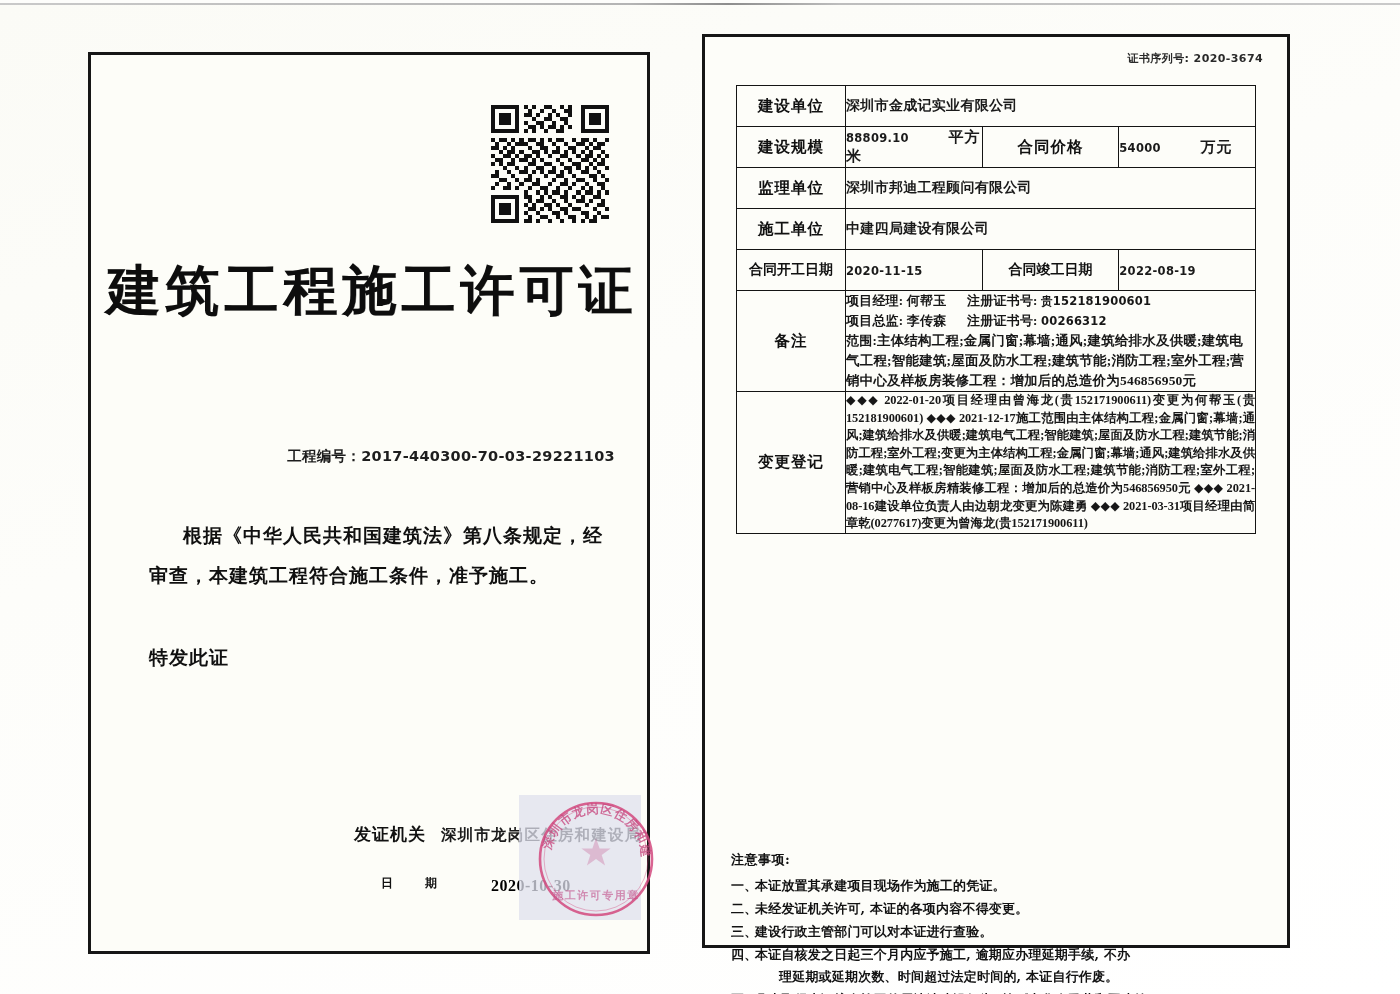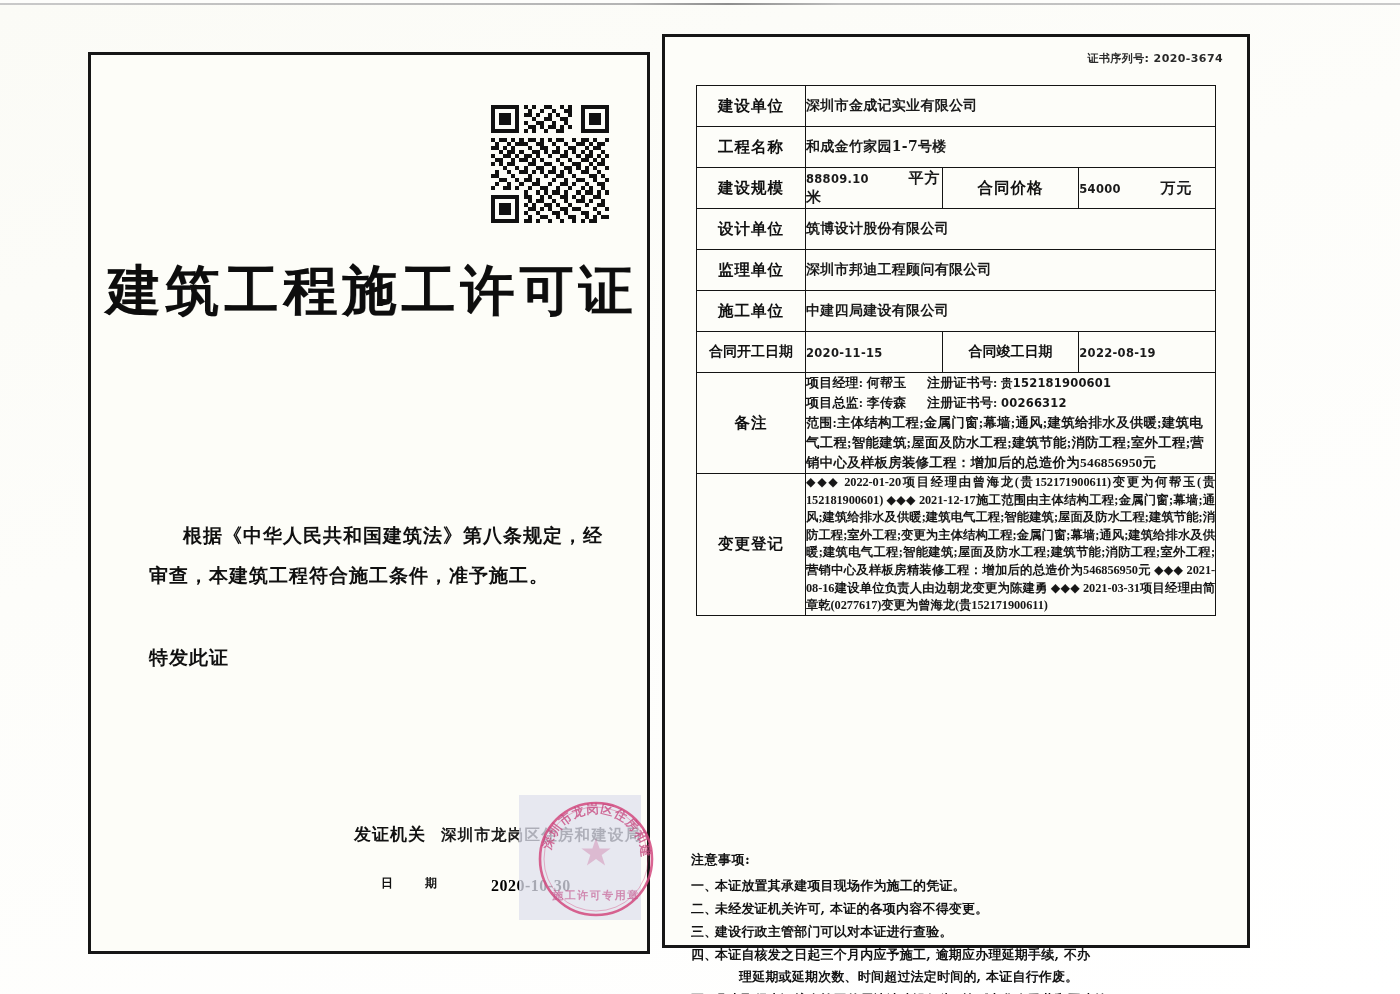--- a/index.html
+++ b/index.html
@@ -70,21 +70,21 @@
     position:absolute;left:428px;top:740px;width:122px;height:125px;
     background:#dfe0ee;opacity:.75;
   }
   .seal{
     position:absolute;left:436px;top:745px;width:138px;height:118px;
   }
   .seal svg{display:block;}
 
   
   .page-right{
-    position:absolute;left:662px;top:34px;width:588px;height:914px;
+    position:absolute;left:702px;top:34px;width:588px;height:914px;
     border:3px solid #161616;background:#fdfdf9;box-sizing:border-box;
   }
   .serial-no{
     position:absolute;right:24px;top:14px;font-size:11px;font-weight:bold;
     color:#2a2a2a;letter-spacing:.4px;
     font-family:"DejaVu Sans","Liberation Sans",sans-serif;
   }
   table.info{
     position:absolute;left:31px;top:48px;width:520px;
     border-collapse:collapse;table-layout:fixed;
@@ -371,20 +371,21 @@
           <rect x="17" y="28" width="1" height="1"></rect>
           <rect x="20" y="28" width="1" height="1"></rect>
           <rect x="22" y="28" width="1" height="1"></rect>
           <rect x="24" y="28" width="2" height="1"></rect>
       </g>
     </svg>
   </div>
 
   <div class="cert-title">建筑工程施工许可证</div>
 
+  <div class="proj-no">工程编号：2017-440300-70-03-29221103</div>
 
   <div class="body-para">根据《中华人民共和国建筑法》第八条规定，经审查，本建筑工程符合施工条件，准予施工。</div>
 
   <div class="body-issue">特发此证</div>
 
   <div class="sig-org-label">发证机关</div>
   <div class="sig-org-value">深圳市龙岗区住房和建设局</div>
   <div class="sig-date-label">日　期</div>
   <div class="sig-date-value">2020-10-30</div>
 
@@ -409,38 +410,30 @@
 
   <div class="serial-no">证书序列号: 2020-3674</div>
 
   <table class="info">
     <tbody>
       <tr>
         <td class="lbl">建设单位</td>
         <td class="val" colspan="3">深圳市金成记实业有限公司</td>
       </tr>
       <tr>
-        <td class="lbl">工程名称</td>
-        <td class="val" colspan="3">和成金竹家园1-7号楼</td>
-      </tr>
-      <tr>
         <td class="lbl">建设规模</td>
         <td class="val" style="height:34px">
           <span class="num">88809.10</span>
           &nbsp;&nbsp;&nbsp;<span class="unit">平方米</span>
         </td>
         <td class="lbl" style="width:96px">合同价格</td>
         <td class="val" style="width:110px">
           <span class="num">54000</span>
           &nbsp;&nbsp;&nbsp;<span class="unit">万元</span>
         </td>
-      </tr>
-      <tr>
-        <td class="lbl">设计单位</td>
-        <td class="val" colspan="3">筑博设计股份有限公司</td>
       </tr>
       <tr>
         <td class="lbl">监理单位</td>
         <td class="val" colspan="3">深圳市邦迪工程顾问有限公司</td>
       </tr>
       <tr>
         <td class="lbl">施工单位</td>
         <td class="val" colspan="3">中建四局建设有限公司</td>
       </tr>
       <tr>

